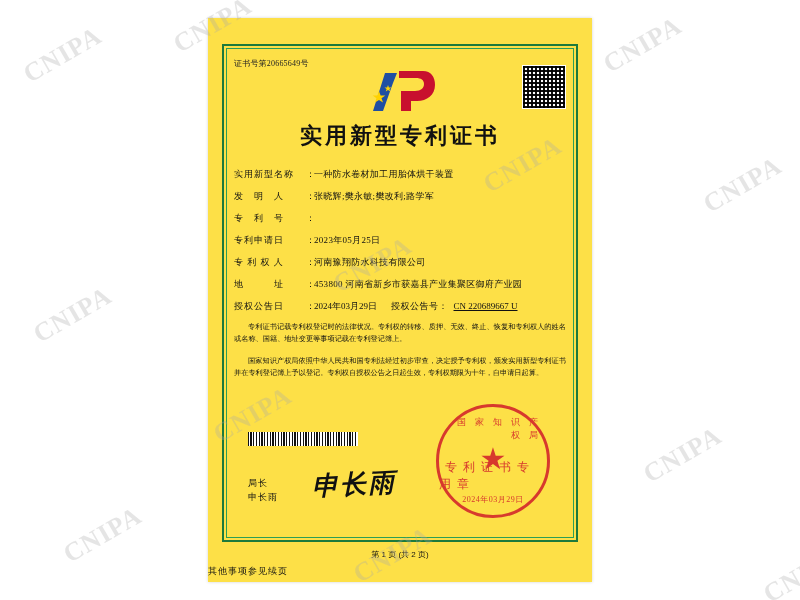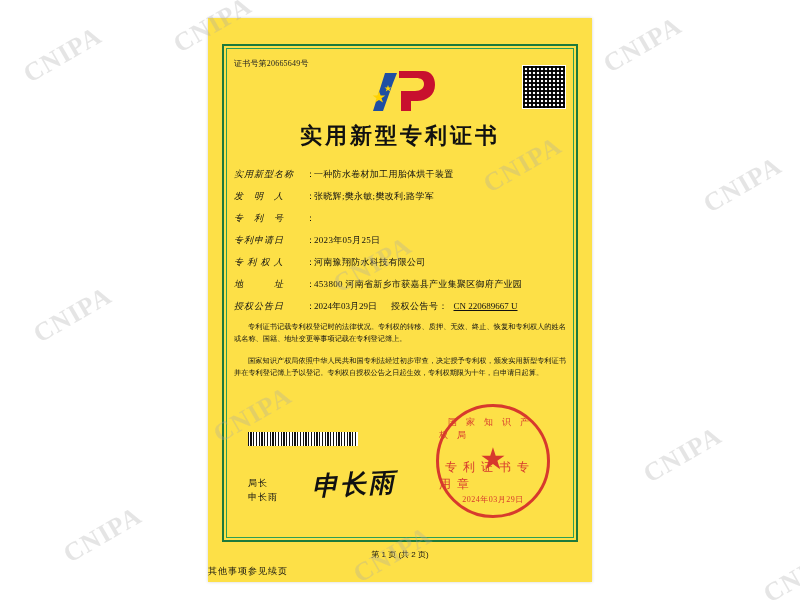--- a/index.html
+++ b/index.html
@@ -115,21 +115,20 @@
     display: flex;
     font-size: 9px;
     line-height: 15px;
     margin-bottom: 7px;
     color: #111;
   }
   .field .lbl {
     width: 72px;
     flex: 0 0 72px;
     letter-spacing: 1px;
-    font-style: italic;
   }
   .field .sep {
     width: 8px;
     flex: 0 0 8px;
   }
   .field .val {
     flex: 1 1 auto;
     letter-spacing: 0.3px;
   }
   .field.two .val2-label {
@@ -200,21 +199,21 @@
     left: 50%;
     top: 50%;
     transform: translate(-50%, -58%);
     color: #d2232a;
     font-size: 30px;
     line-height: 1;
   }
   .seal .seal-top {
     position: absolute;
     left: 0; right: 0; top: 9px;
-    text-align: left;
+    text-align: right;
     color: #d2232a;
     font-size: 9px;
     letter-spacing: 9px;
     text-indent: 9px;
   }
   .seal .seal-bottom {
     position: absolute;
     left: 0; right: 0; bottom: 22px;
     text-align: left;
     color: #d2232a;

